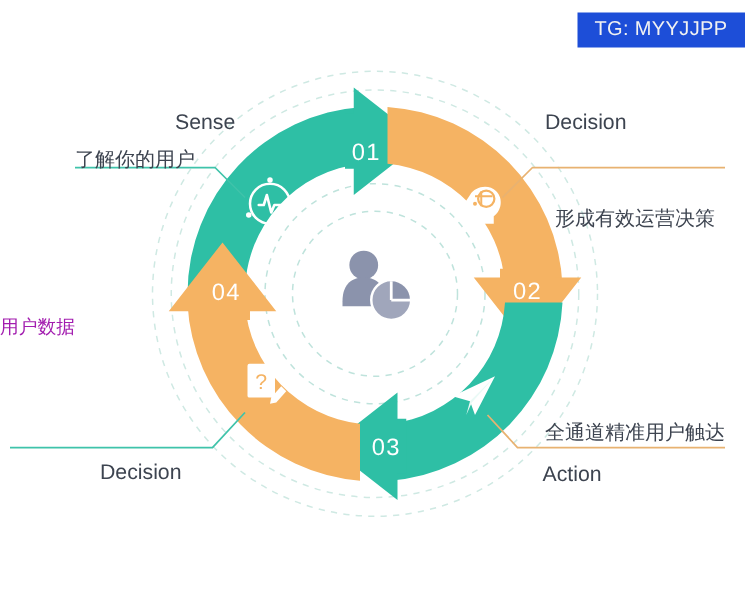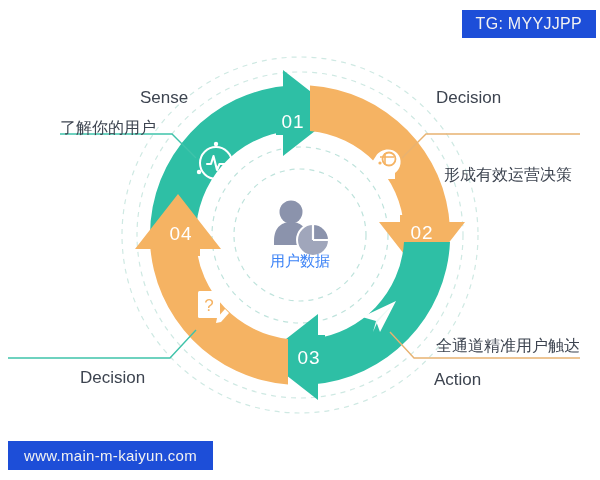--- a/index.html
+++ b/index.html
@@ -36,21 +36,21 @@
   #action-cn{left:436px;top:336px;text-align:center;}
   #action-en{left:434px;top:370px;text-align:right;}
 
   .num{
     fill:#ffffff;font-size:19px;
     font-family:"Liberation Sans",sans-serif;
     letter-spacing:1px;
   }
   .center-cn{
     position:absolute;left:0;right:0;top:252px;
-    text-align:center;color:#3b82f6;font-size:15px;
+    text-align:left;color:#a21caf;font-size:15px;
   }
 </style>
 </head>
 <body>
 
 <div id="stage">
 
   <svg class="diagram" viewBox="0 0 600 480">
     <defs>
       
@@ -156,15 +156,14 @@
 
   <div class="lbl lbl-en" id="sense-en">Sense</div>
   <div class="lbl lbl-cn" id="sense-cn">了解你的用户</div>
   <div class="lbl lbl-en" id="decision-en">Decision</div>
   <div class="lbl lbl-cn" id="decision-cn">形成有效运营决策</div>
   <div class="lbl lbl-cn" id="action-cn">全通道精准用户触达</div>
   <div class="lbl lbl-en" id="action-en">Action</div>
   <div class="lbl lbl-en" id="feedback-en">Decision</div>
 
   <div class="badge" id="tg-badge">TG: MYYJJPP</div>
-  <div class="badge" id="url-badge">www.main-m-kaiyun.com</div>
 
 </div>
 
 </body></html>

